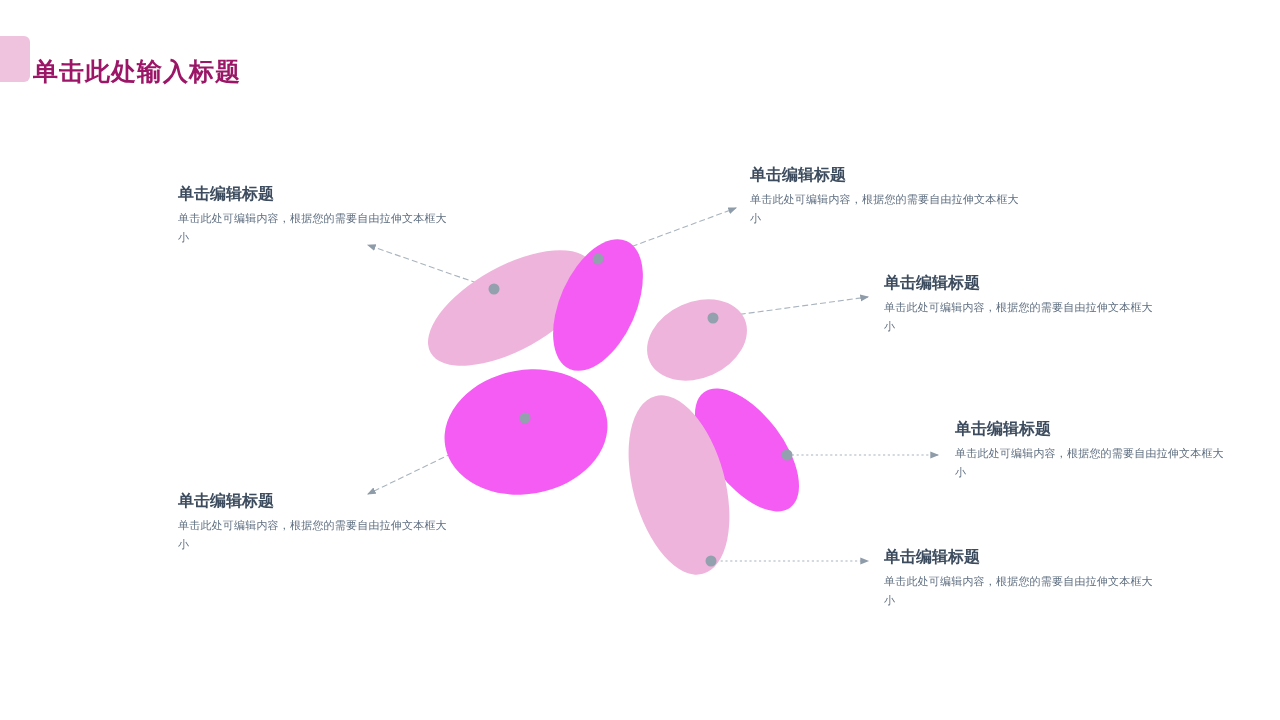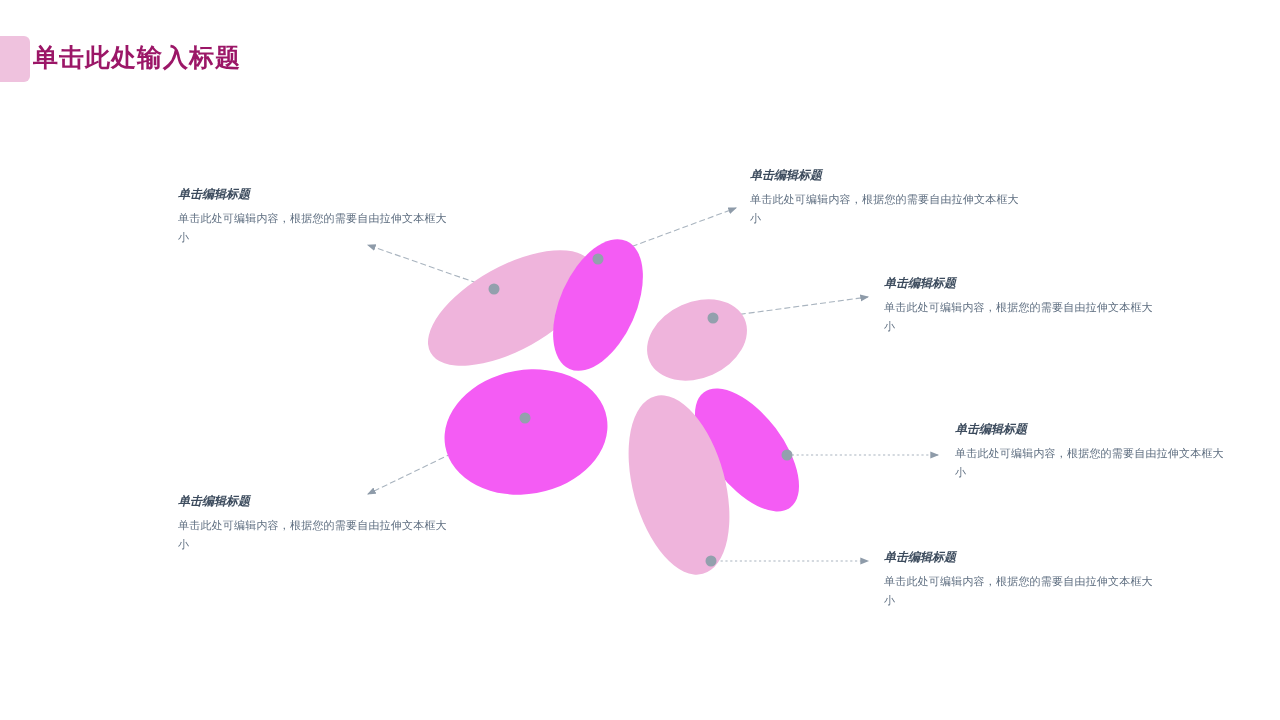--- a/index.html
+++ b/index.html
@@ -29,21 +29,21 @@
     top: 0;
     width: 30px;
     height: 46px;
     background: #EFC2DE;
     border-top-right-radius: 6px;
     border-bottom-right-radius: 6px;
   }
   #page-title {
     position: absolute;
     left: 33px;
-    top: 2px;
+    top: 16px;
     font-family: "Liberation Serif", "DejaVu Serif", serif;
     font-size: 25px;
     font-weight: 700;
     color: #9B1667;
     letter-spacing: 1px;
     white-space: nowrap;
     line-height: 40px;
     text-align: right;
   }
 
@@ -60,27 +60,26 @@
     left: 0;
     top: 0;
   }
 
   
   .callout {
     position: absolute;
     width: 270px;
   }
   .callout-title {
-    font-size: 12px;
+    font-size: 16px;
     font-weight: 700;
     color: #3C4B5D;
     line-height: 22px;
     white-space: nowrap;
     margin: 0 0 4px 0;
-    font-style: italic;
   }
   .callout-body {
     font-size: 11px;
     font-weight: 400;
     color: #5E6E80;
     line-height: 19px;
     margin: 0;
     letter-spacing: 0.2px;
   }
 

